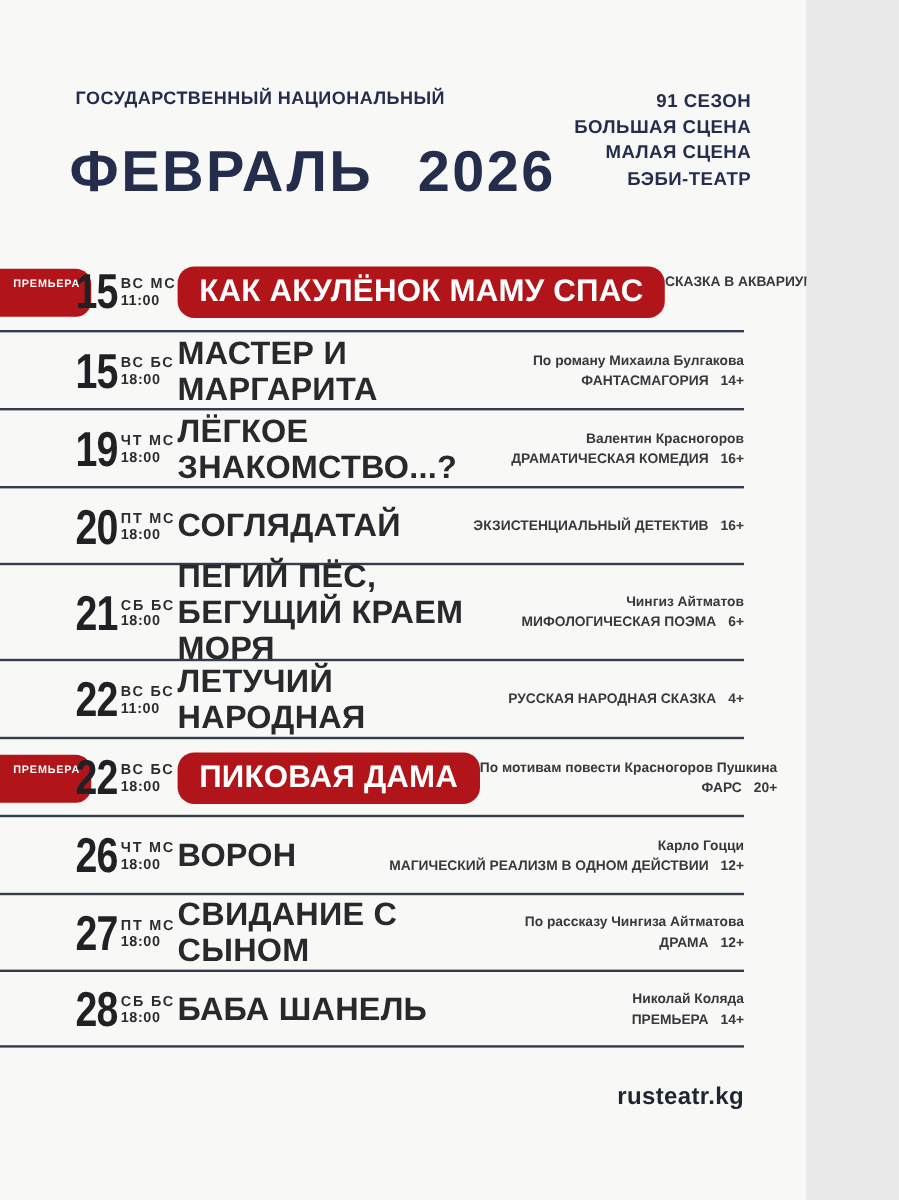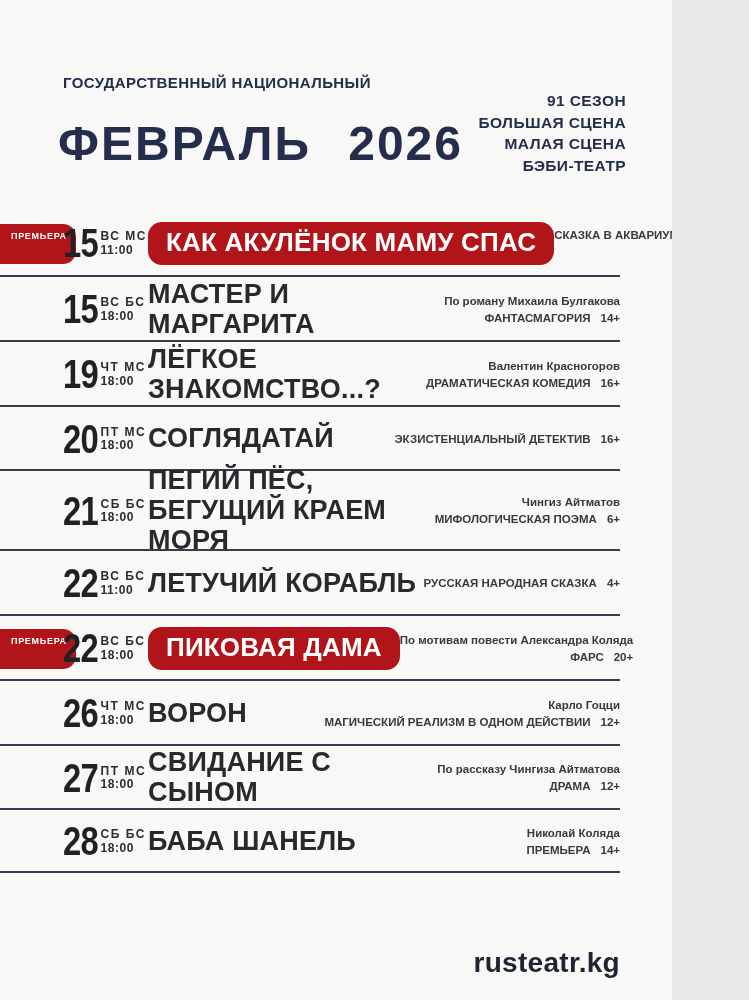--- a/index.html
+++ b/index.html
@@ -22,21 +22,21 @@
     white-space:nowrap;
   }
   .month{
     position:absolute;left:58px;top:116px;
     color:#242e4c;
     font-size:48px;font-weight:700;letter-spacing:2px;word-spacing:22px;
     white-space:nowrap;
     text-align:right;
   }
   .header-right{
-    position:absolute;right:46px;top:90px;
+    position:absolute;right:46px;top:74px;
     color:#242e4c;text-align:right;
     font-size:15.5px;font-weight:700;line-height:21.5px;letter-spacing:.4px;
     white-space:pre-line;
   }
   
   .rows{position:absolute;left:0;top:210px;right:0;}
   .row{
     position:relative;
     display:flex;align-items:center;
     height:65px;
@@ -93,21 +93,21 @@
     margin-left:auto;margin-right:52px;
     text-align:right;
     font-size:11.5px;font-weight:700;color:#37393d;line-height:17px;
     white-space:nowrap;
   }
   .info-bottom{display:flex;justify-content:flex-end;gap:10px;}
   .info-line:empty{display:none;}
   
   .footer{
     position:absolute;right:52px;top:903px;
-    font-size:28px;font-weight:700;color:#1d2533;letter-spacing:.3px;margin-top:44px;
+    font-size:20px;font-weight:700;color:#1d2533;letter-spacing:.3px;
   }
 </style>
 </head>
 <body>
 
 <div class="poster">
 
   <div class="header-left">
     <div>ГОСУДАРСТВЕННЫЙ НАЦИОНАЛЬНЫЙ</div>
   </div>
@@ -211,42 +211,42 @@
     </div>
 
     <div class="row">
       <div class="date-block">
         <span class="date-num">22</span>
         <span class="date-meta">
           <span class="day-stage">ВС БС</span>
           <span class="time">11:00</span>
         </span>
       </div>
-      <div class="title">ЛЕТУЧИЙ КОРАБЛЬ</div>
+      <div class="title">ЛЕТУЧИЙ НАРОДНАЯ</div>
       <div class="info">
 
         <div class="info-bottom">
           <span class="info-line">РУССКАЯ НАРОДНАЯ СКАЗКА</span>
           <span class="age">4+</span>
         </div>
       </div>
     </div>
 
     <div class="row">
       <div class="badge">ПРЕМЬЕРА</div>
       <div class="date-block">
         <span class="date-num">22</span>
         <span class="date-meta">
           <span class="day-stage">ВС БС</span>
           <span class="time">18:00</span>
         </span>
       </div>
       <div class="title title-box">ПИКОВАЯ ДАМА</div>
       <div class="info">
-        <div class="info-line">По мотивам повести Александра Коляда</div>
+        <div class="info-line">По мотивам повести Красногоров Пушкина</div>
         <div class="info-bottom">
           <span class="info-line">ФАРС</span>
           <span class="age">20+</span>
         </div>
       </div>
     </div>
 
     <div class="row">
       <div class="date-block">
         <span class="date-num">26</span>

